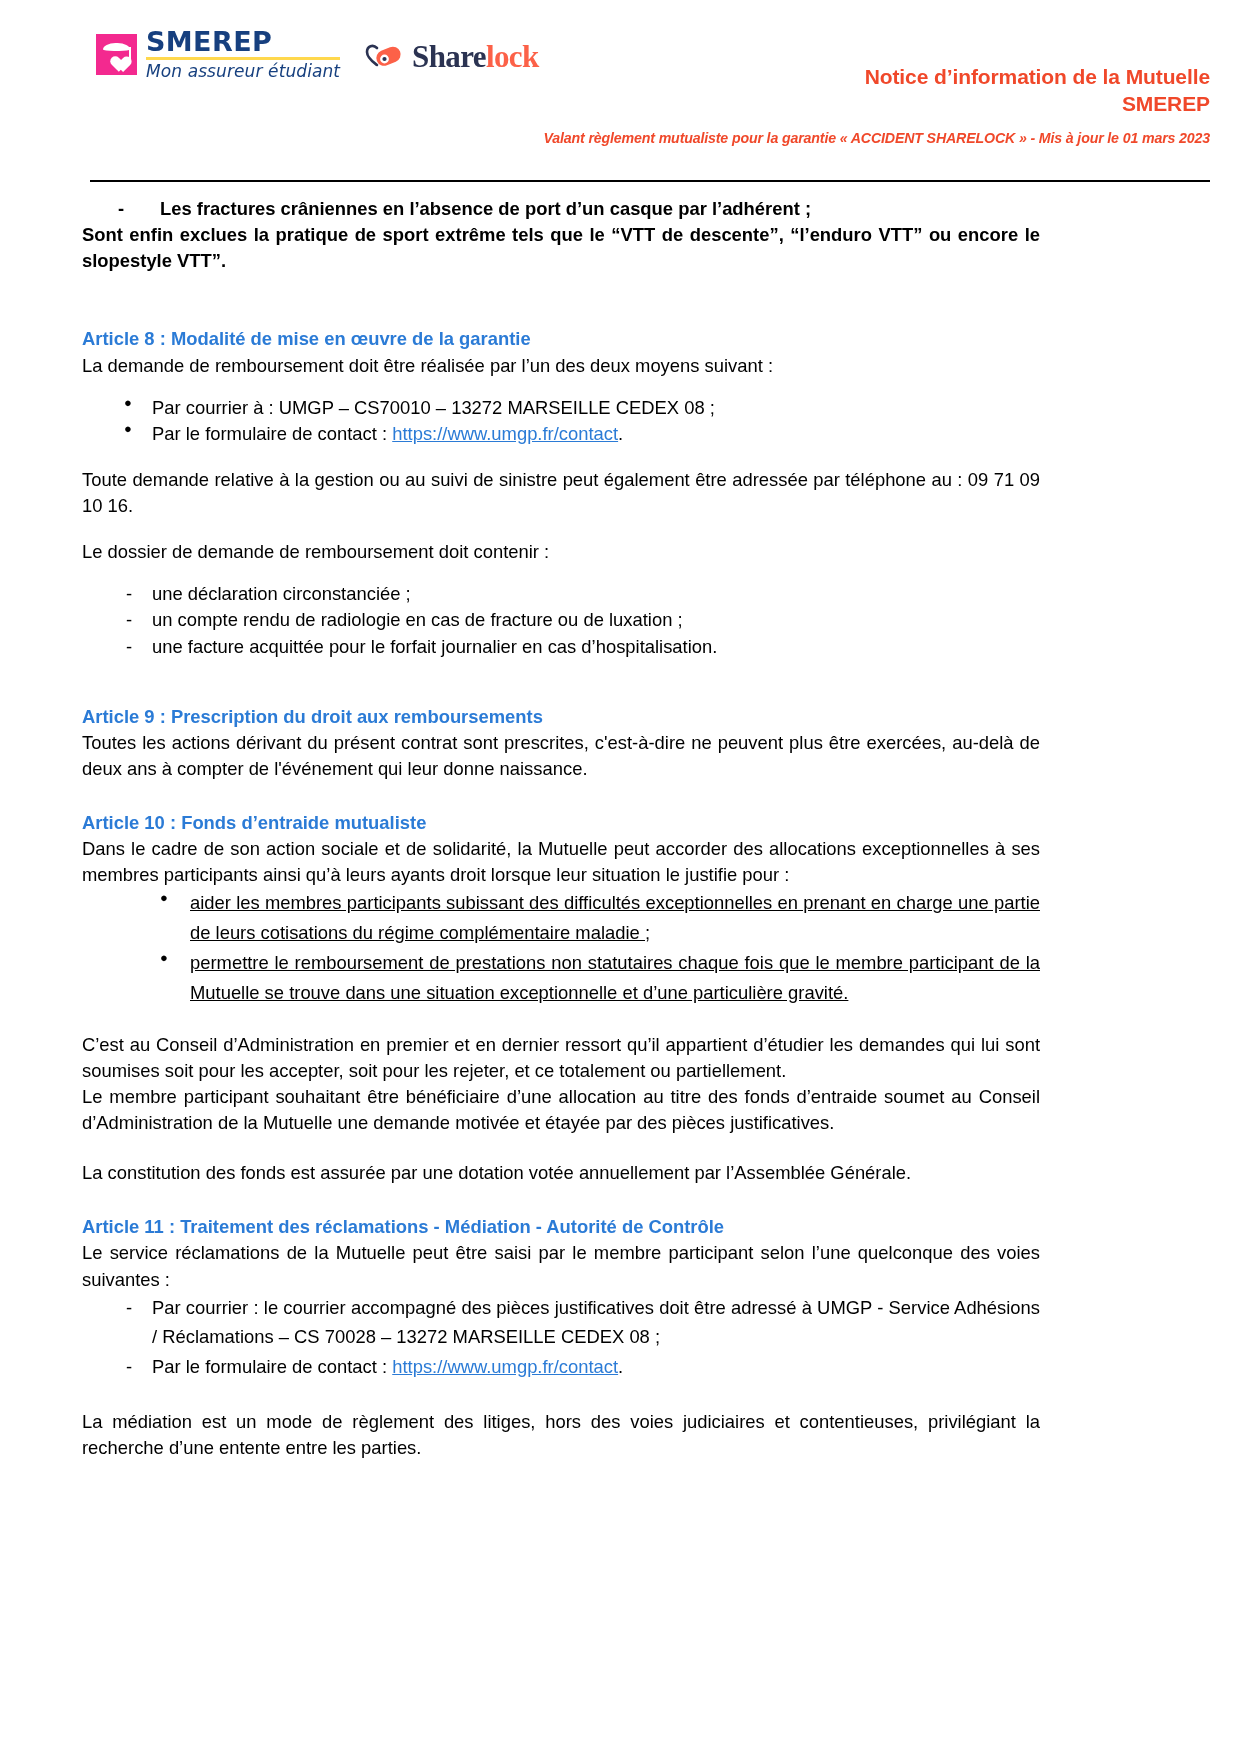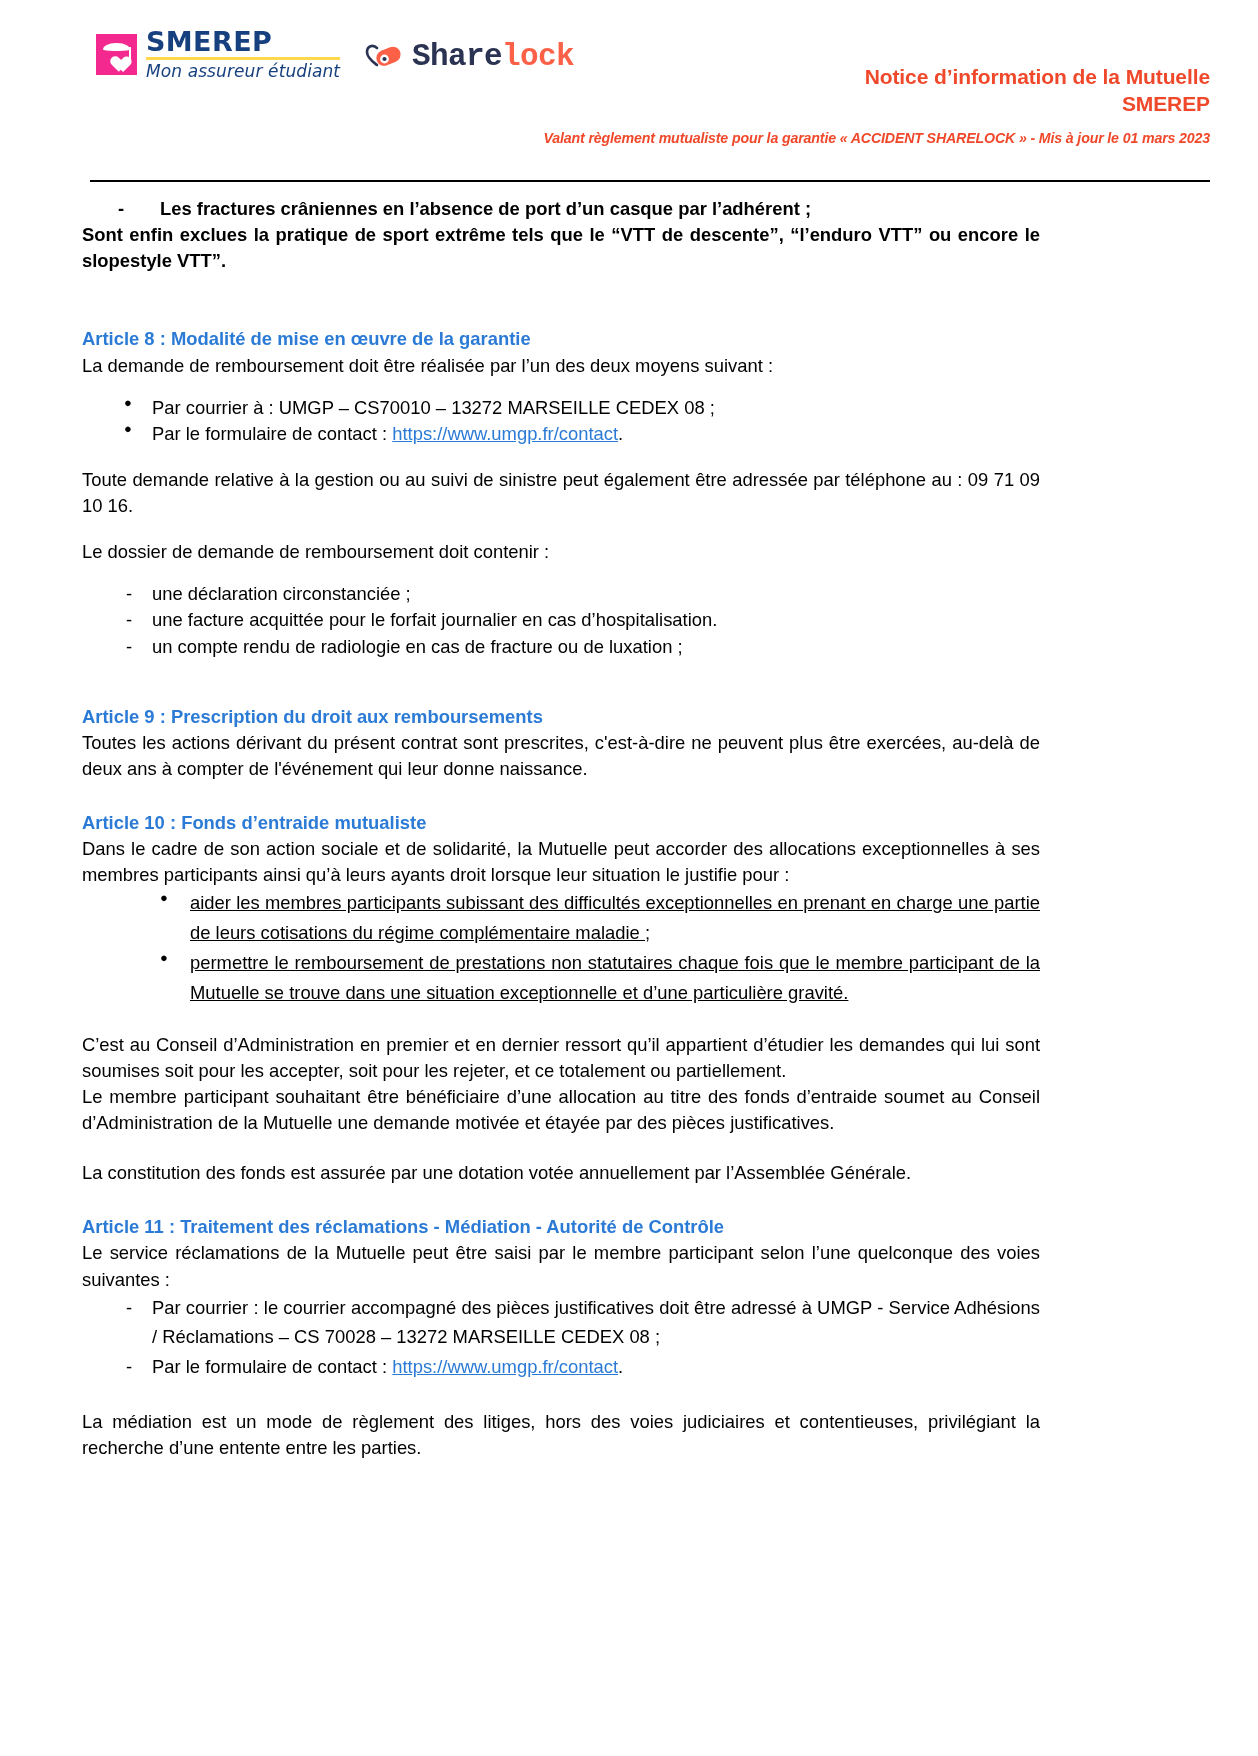--- a/index.html
+++ b/index.html
@@ -126,21 +126,21 @@
     align-items: center;
     gap: 8px;
   }
   .sl-mark {
     position: relative;
     width: 40px;
     height: 30px;
     flex: none;
   }
   .sl-word {
-    font-family: Liberation Mono, monospace;
+    font-family: Liberation Serif, serif;
     font-weight: bold;
     font-size: 31px;
     line-height: 1;
     letter-spacing: -0.6px;
   }
   .sl-dark { color: #2b3352; }
   .sl-orange { color: #fc6148; }
 
   .header-title-block {
     position: absolute;
@@ -311,22 +311,22 @@
 
     <div class="sp-20"></div>
     <p class="just">Toute demande relative à la gestion ou au suivi de sinistre peut également être adressée par téléphone au : 09 71 09 10 16.</p>
 
     <div class="sp-20"></div>
     <p>Le dossier de demande de remboursement doit contenir :</p>
 
     <div class="sp-16"></div>
     <ul class="dash">
       <li>une déclaration circonstanciée ;</li>
+      <li>un compte rendu de radiologie en cas de fracture ou de luxation ;</li>
       <li>une facture acquittée pour le forfait journalier en cas d’hospitalisation.</li>
-      <li>un compte rendu de radiologie en cas de fracture ou de luxation ;</li>
     </ul>
 
     <div class="sp-44"></div>
 
     <p class="art-head">Article 9 : Prescription du droit aux remboursements</p>
     <p class="just">Toutes les actions dérivant du présent contrat sont prescrites, c'est-à-dire ne peuvent plus être exercées, au-delà de deux ans à compter de l'événement qui leur donne naissance.</p>
 
     <div class="sp-28"></div>
 
     <p class="art-head">Article 10 : Fonds d’entraide mutualiste</p>

